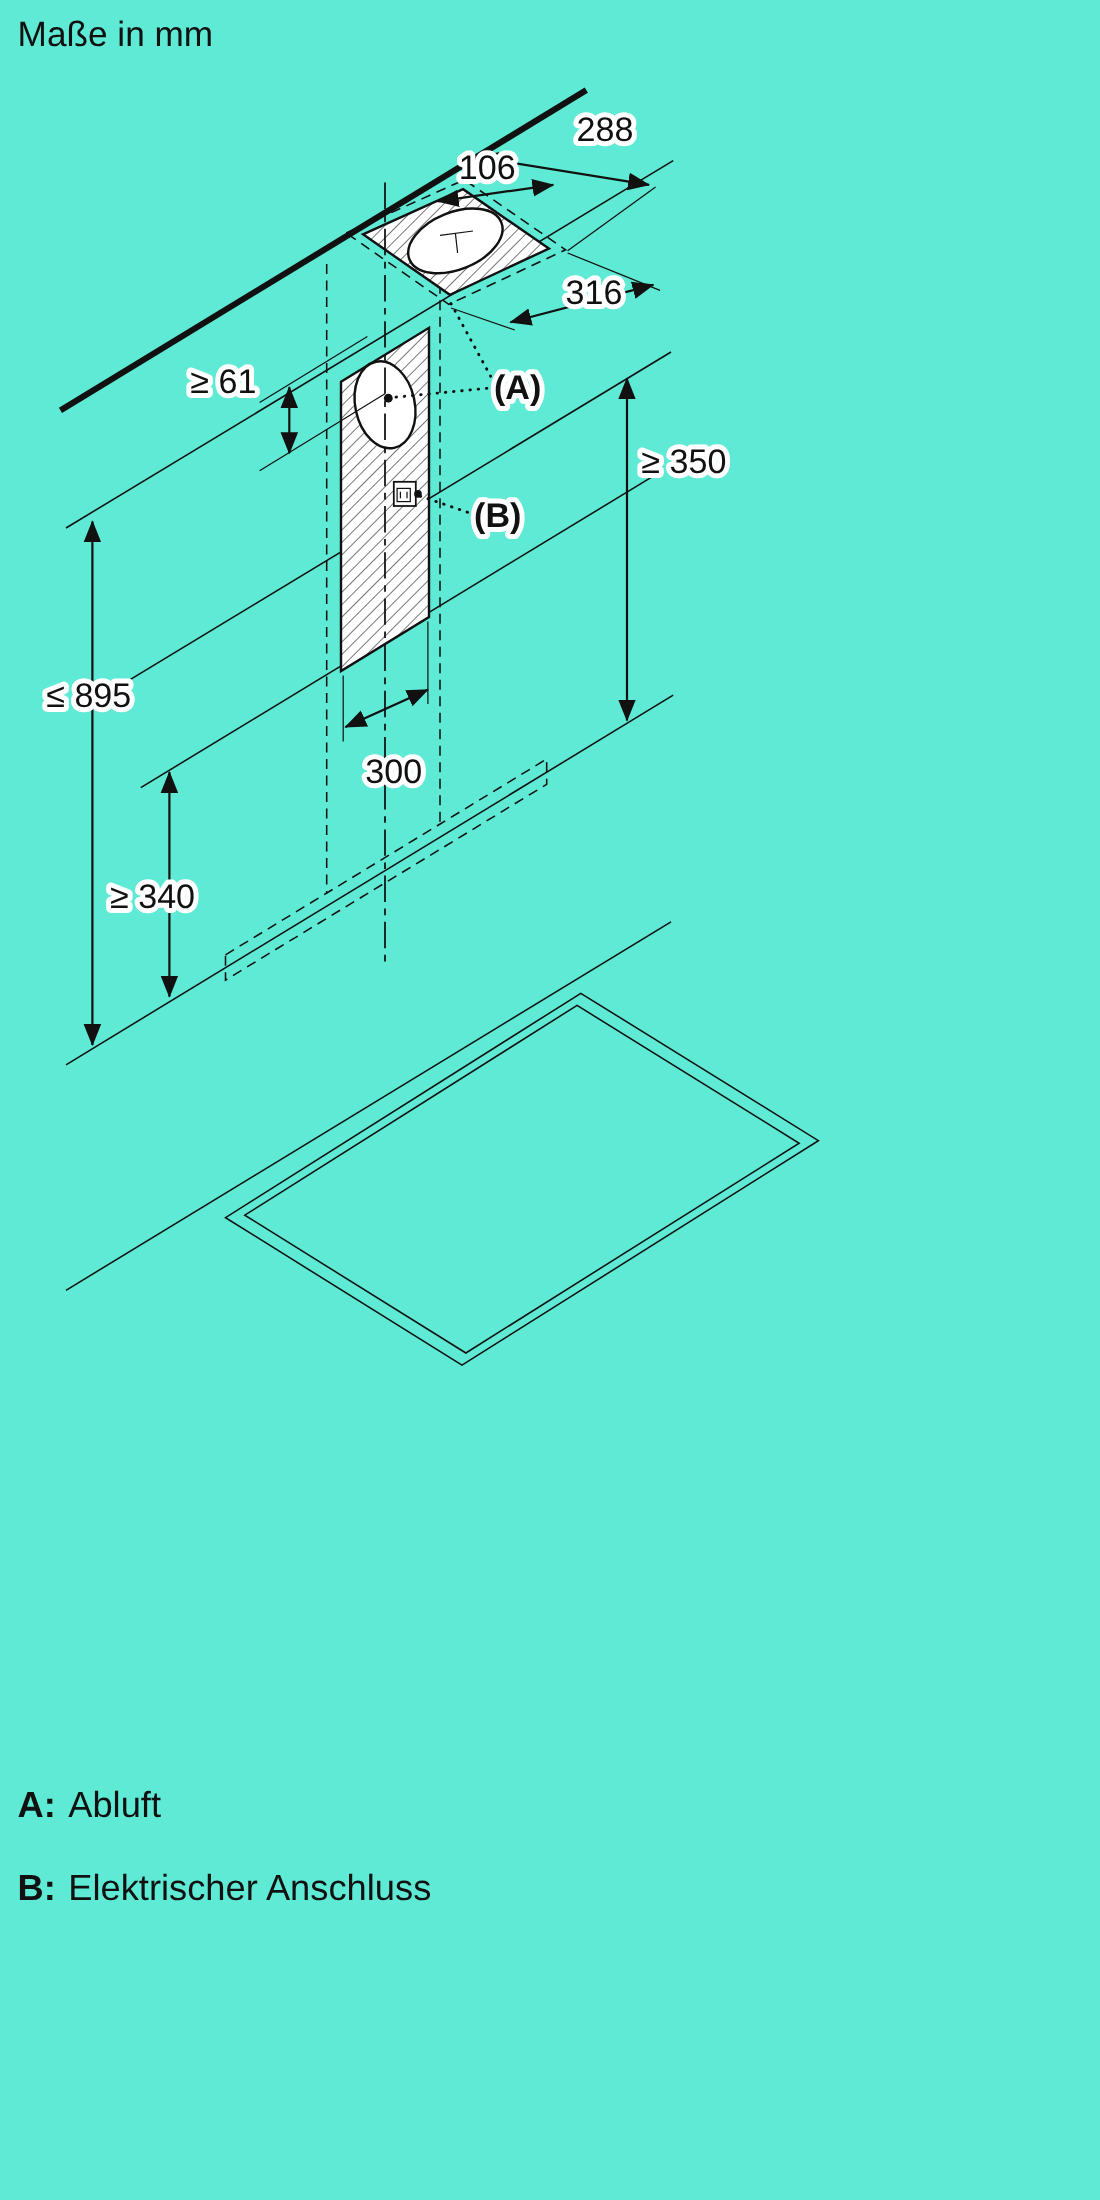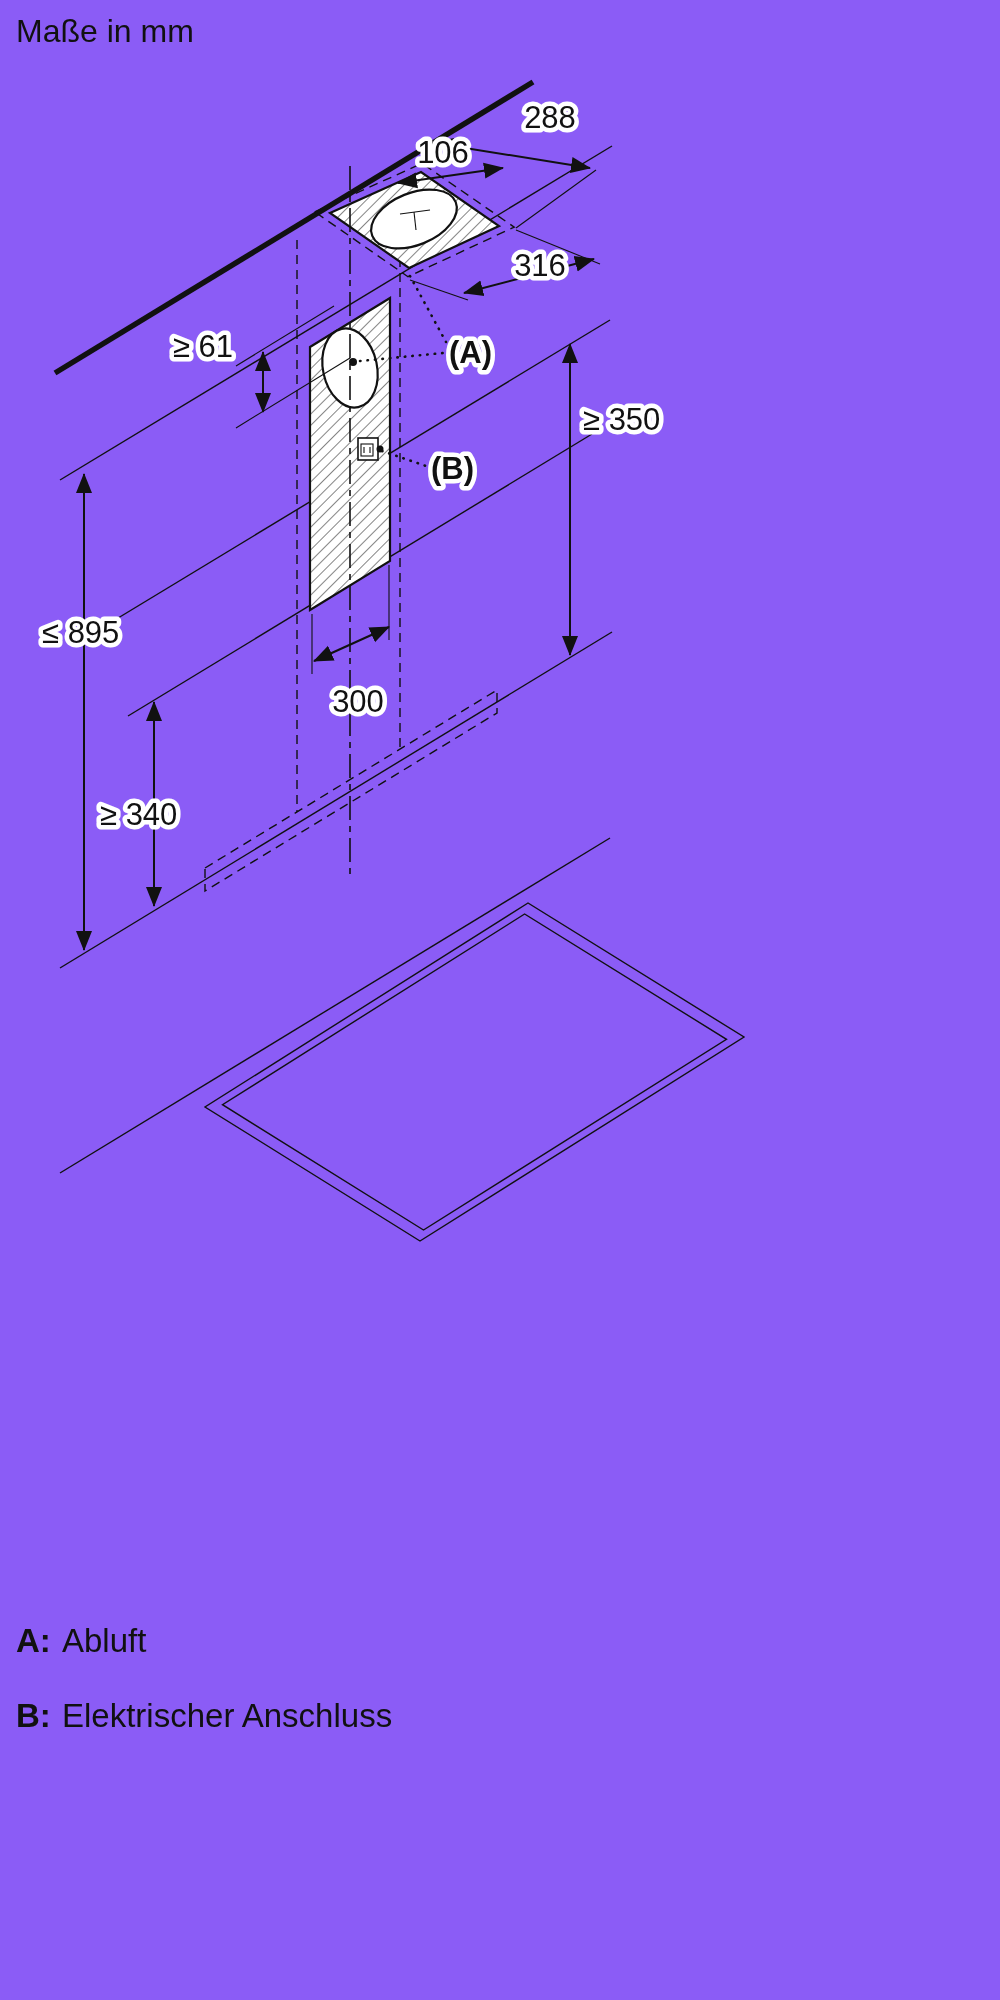--- a/index.html
+++ b/index.html
@@ -1,20 +1,20 @@
 <!DOCTYPE html>
 <html><head>
 <meta charset="utf-8">
 <style>
   html, body { margin: 0; padding: 0; background: #ffffff; }
   .canvas {
     position: relative;
     width: 1000px;
     height: 2000px;
-    background: #8b5cf6;
+    background: #5eead4;
     font-family: "Liberation Sans", sans-serif;
     overflow: hidden;
   }
   svg { display: block; }
   text {
     fill: #111111;
     font-family: "Liberation Sans", sans-serif;
     font-size: 31px;
     paint-order: stroke;
     stroke: #ffffff;

